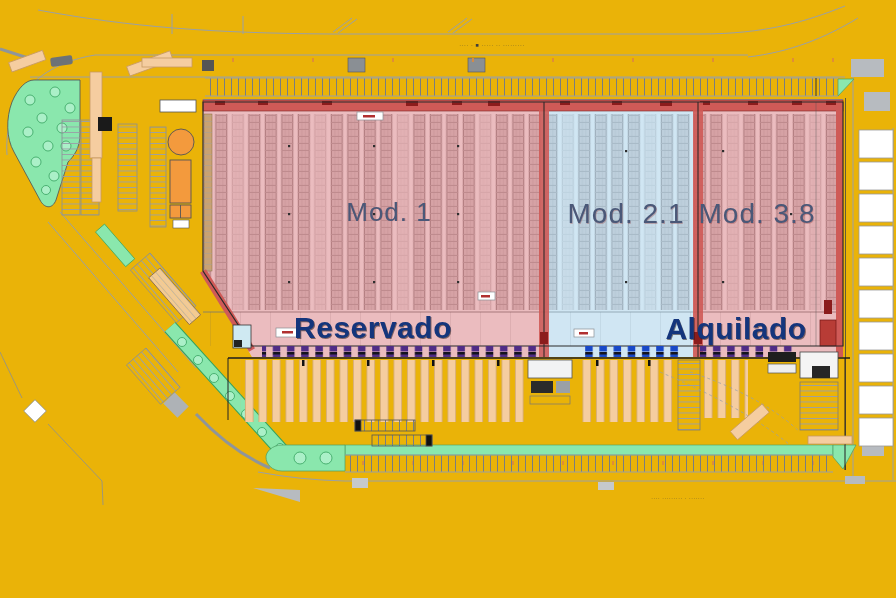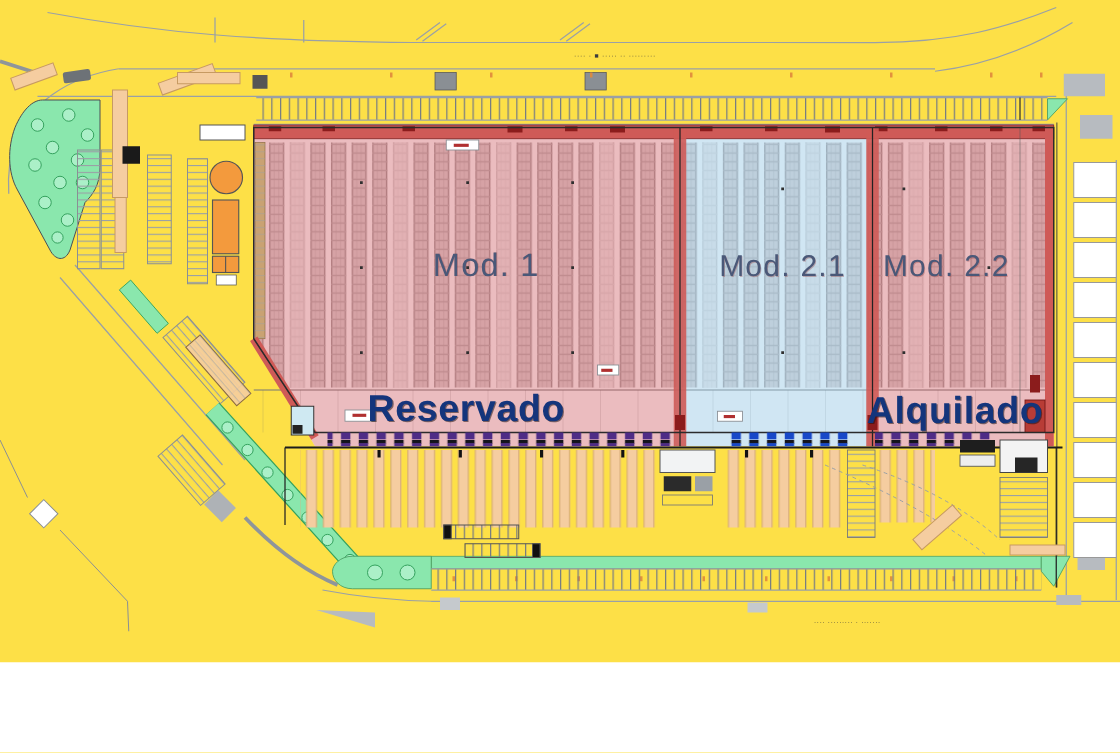--- a/index.html
+++ b/index.html
@@ -1,22 +1,22 @@
 <!DOCTYPE html>
 <html style="--c-overlay_reserved: rgba(203,78,88,0.38); --c-overlay_available: rgba(150,200,228,0.45); --c-wall_red: #cf5a57; --c-green: #8ae7ad; --c-tan: #f5cda0; --c-tan_stroke: #c79a62; --c-orange: #f39a3d; --c-dock_purple: #4f2c86; --c-dock_blue: #1848c8; --c-label_blue: #4a5878; --c-status_blue: #14357c; --c-road_gray: #9aa0a6;"><head>
 <meta charset="utf-8">
 <style>
   html,body{margin:0;padding:0;background:#fff;}
-  #stage{position:relative;width:896px;height:530px;background:#fde047;overflow:hidden;
+  #stage{position:relative;width:896px;height:598px;background:#eab308;overflow:hidden;
          font-family:"Liberation Sans", sans-serif;}
   #plan-svg{position:absolute;left:0;top:0;}
   .lbl{position:absolute;transform:translate(-50%,-50%);white-space:nowrap;}
   .mod-label{color:var(--c-label_blue);font-size:26px;font-weight:500;letter-spacing:1px;
              text-shadow:0.6px 0.6px 0 rgba(150,60,60,.35);}
-  .mod-label.small{font-size:24px;}
+  .mod-label.small{font-size:28px;}
   .status-label{color:var(--c-status_blue);font-size:30px;font-weight:700;letter-spacing:.5px;
                 text-shadow:0.9px 0.9px 0 rgba(35,20,20,.55);}
   .street-label{color:#3d3d3d;font-size:5.5px;letter-spacing:.6px;filter:blur(.4px);}
   .street-label.b{font-size:5px;}
   
   .f-green{fill:var(--c-green);}  .s-green{stroke:var(--c-green);}
   .f-tree{fill:#abf0c8;stroke:#35a25e;stroke-width:.8;}
   .f-tan{fill:var(--c-tan);}      .st-tan{stroke:var(--c-tan_stroke);}
   .f-orange{fill:var(--c-orange);}
   .f-wall{fill:var(--c-wall_red);}
@@ -361,19 +361,19 @@
     <path class="dashed" d="M660,372 Q745,408 790,445"></path>
     <g transform="translate(762,404) rotate(49)">
       <rect x="0" y="0" width="11" height="42" class="f-tan st-tan" stroke-width="0.8"></rect>
     </g>
     <rect x="808" y="436" width="44" height="8" class="f-tan st-tan" stroke-width="0.8"></rect>
   </g>
 </svg>
 
 <div class="lbl mod-label" style="left:389px;top:212px;">Mod. 1</div>
 <div class="lbl mod-label small" style="left:626px;top:214px;">Mod. 2.1</div>
-<div class="lbl mod-label small" style="left:757px;top:214px;">Mod. 2.2</div>
+<div class="lbl mod-label small" style="left:757px;top:214px;">Mod. 3.8</div>
 <div class="lbl status-label" style="left:373px;top:328px;">Reservado</div>
-<div class="lbl status-label" style="left:764px;top:329px;">Alquilado</div>
+<div class="lbl status-label" style="left:736px;top:329px;">Alquilado</div>
 <div class="lbl street-label" style="left:492px;top:45px;">···· · ■ ····· ·· ·········</div>
 <div class="lbl street-label b" style="left:678px;top:498px;">···· ········· · ·······</div>
 
 </div>
 
 </body></html>

